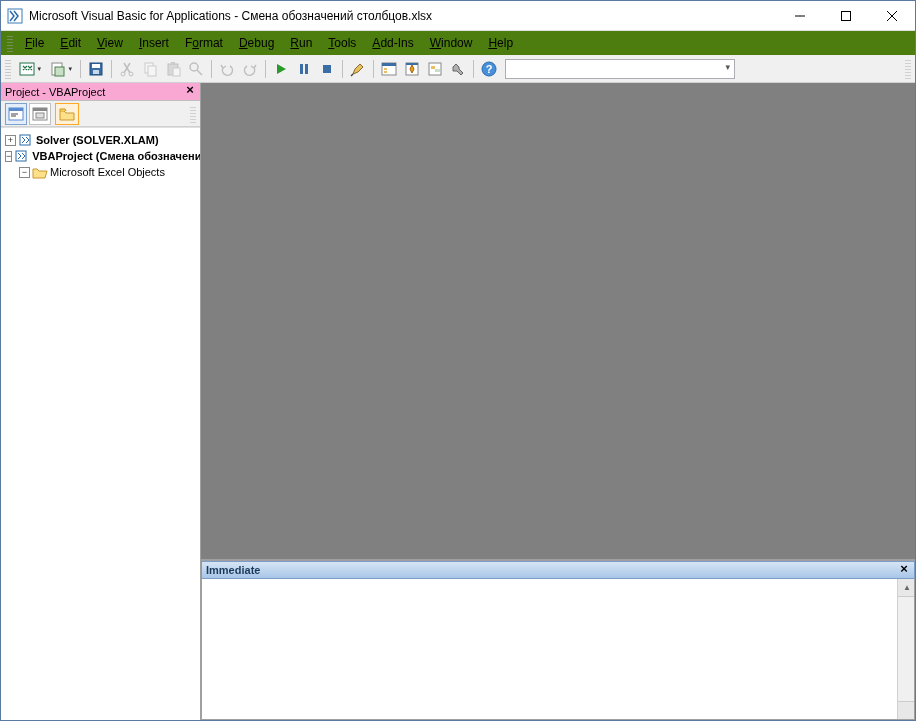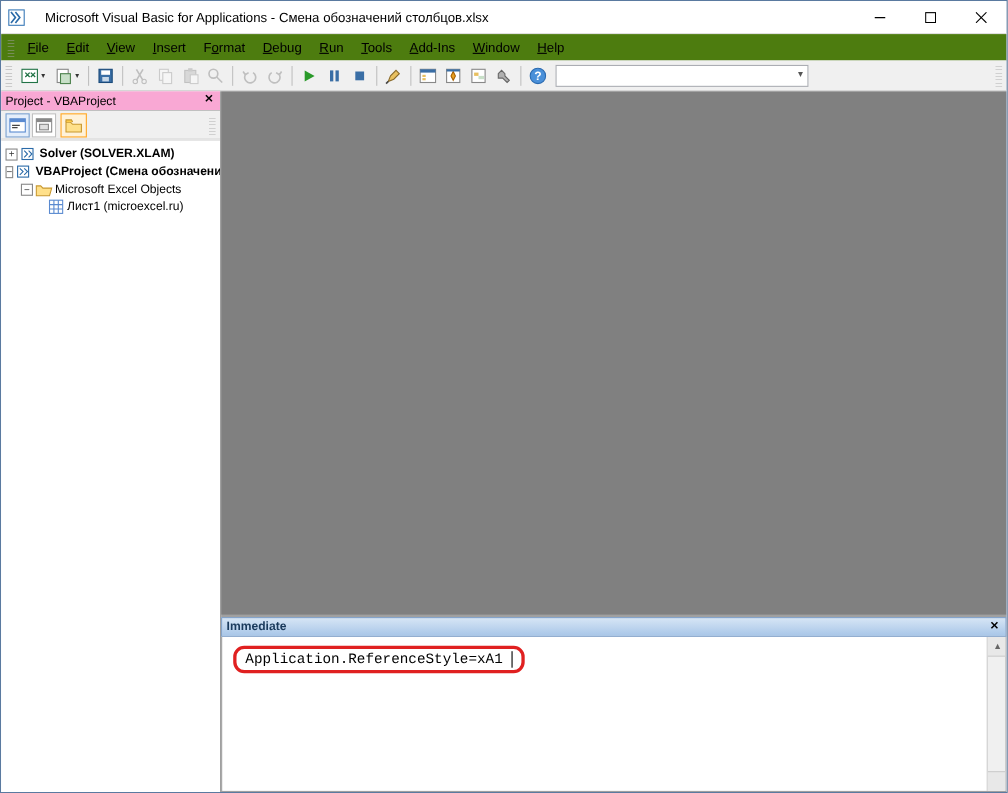--- a/index.html
+++ b/index.html
@@ -21,21 +21,21 @@
     align-items: center;
     padding: 0 0 0 6px;
     border-bottom: 1px solid #e0e0e0;
   }
   .titlebar-icon {
     width: 16px; height: 16px;
     display: inline-flex;
     align-items: center; justify-content: center;
   }
   .titlebar-text {
-    margin-left: 18px;
+    margin-left: 6px;
     font-size: 12px;
     color: #000;
   }
   .titlebar-spacer { flex: 1; }
   .win-btn {
     width: 46px; height: 30px;
     display: flex; align-items: center; justify-content: center;
     font-family: "Segoe UI Symbol", sans-serif;
     font-size: 10px;
     color: #000;
@@ -516,46 +516,31 @@
       </div>
       <div class="tree-row indent1">
         <span class="exp">−</span>
         <span class="tree-icon">
             <svg width="16" height="14">
               <path d="M1 4 L5 4 L7 6 L15 6 L13 13 L1 13 Z" fill="#ffe08a" stroke="#c89830"></path>
             </svg>
           </span>
         <span class="tree-label">Microsoft Excel Objects</span>
       </div>
-      <div class="tree-row indent2">
-        <span class="tree-icon">
-            <svg width="14" height="14">
-              <rect x="1" y="1" width="12" height="12" fill="#fff" stroke="#5a8ad0"></rect>
-              <line x1="1" y1="5" x2="13" y2="5" stroke="#5a8ad0"></line>
-              <line x1="1" y1="9" x2="13" y2="9" stroke="#5a8ad0"></line>
-              <line x1="5" y1="1" x2="5" y2="13" stroke="#5a8ad0"></line>
-              <line x1="9" y1="1" x2="9" y2="13" stroke="#5a8ad0"></line>
-            </svg>
-          </span>
-        <span class="tree-label">Лист1 (microexcel.ru)</span>
-      </div>
     </div>
   </div>
 
   <div class="workspace">
     <div class="code-area"></div>
     <div class="immediate-wrap">
       <div class="imm-title">
         <span>Immediate</span>
         <span class="pane-close">×</span>
       </div>
       <div class="imm-body">
-        <span class="imm-code">
-          <span>Application.ReferenceStyle=xA1</span><span class="cursor">&nbsp;</span>
-        </span>
         <div class="imm-scroll-v">
           <span class="arrow-up">▲</span>
           <span class="arrow-down">▼</span>
         </div>
       </div>
     </div>
   </div>
 </div>
 
 <div class="bottom-scroll">

